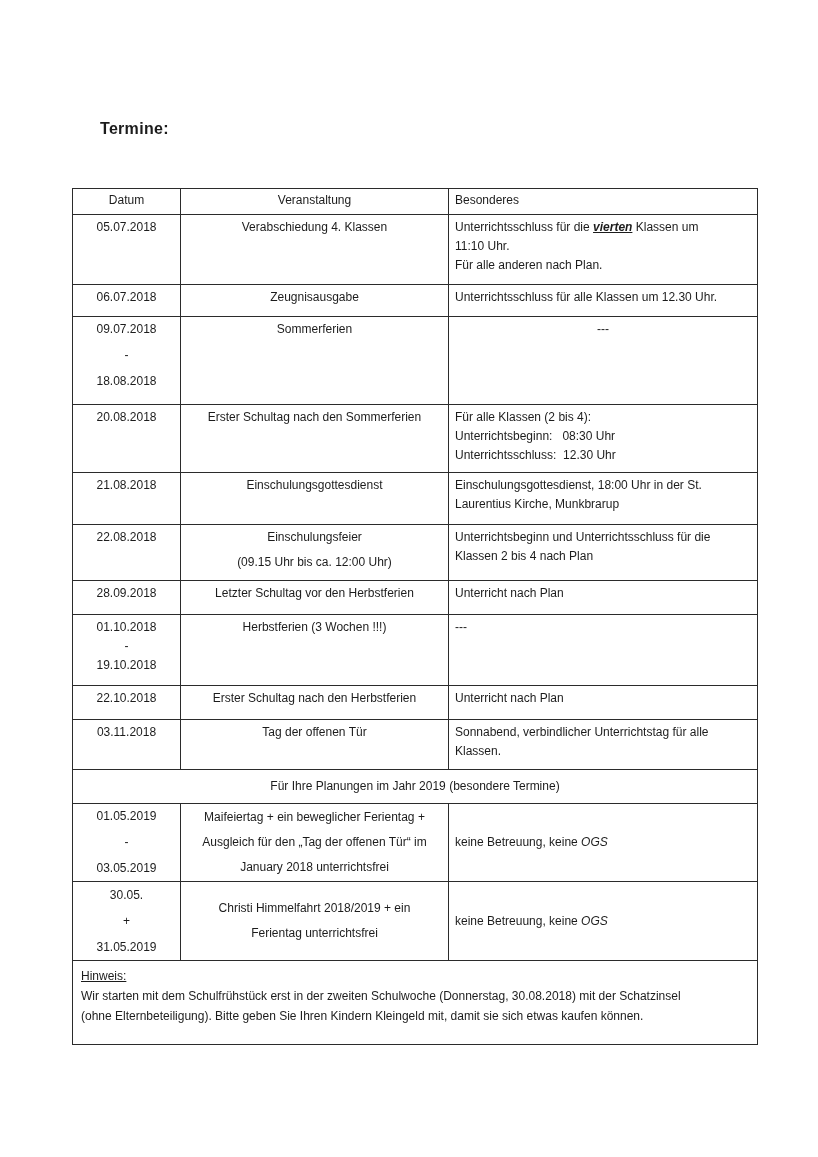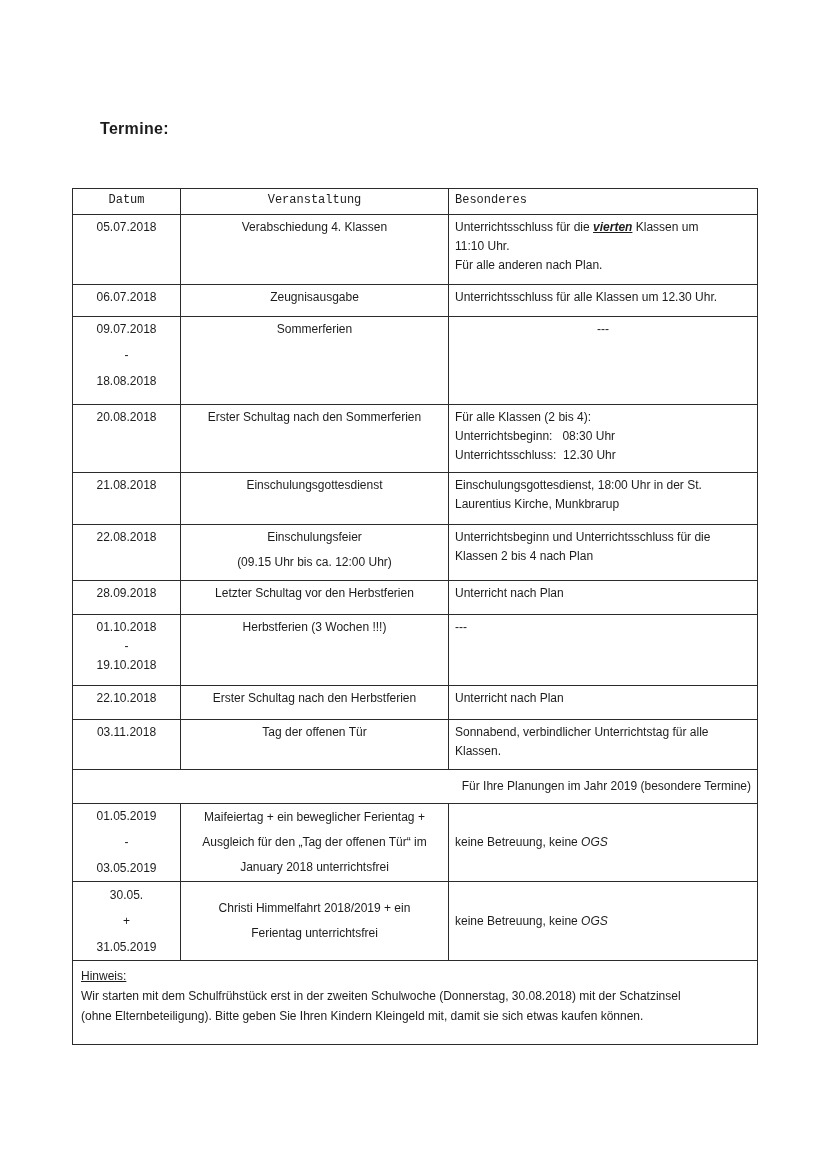--- a/index.html
+++ b/index.html
@@ -19,21 +19,21 @@
   table.termine {
     position:absolute; left:72px; top:188px;
     width:685px; border-collapse:collapse; table-layout:fixed;
   }
   th, td {
     border:1.6px solid #2b2b2b;
     padding:3px 6px;
     vertical-align:top;
     font-size:12px; font-weight:normal; line-height:19px;
   }
-  thead tr { height:26px;font-family:Liberation Mono, monospace; }
+  thead tr { height:26px; }
   thead th { padding:2px 6px; }
   th.h-datum, th.h-verans { text-align:center; }
   th.h-bes { text-align:left; }
 
   .line { white-space:pre; }
 
   td.datum { text-align:center; }
   td.datum.spread .line + .line { margin-top:7px; }
 
   td.verans { text-align:center; }
@@ -41,21 +41,21 @@
 
   td.bes { text-align:left; }
   td.bes.center { text-align:center; }
 
   tr.vmid td { vertical-align:middle; }
 
   .emph { font-weight:bold; font-style:italic; text-decoration:underline; }
   .it { font-style:italic; }
 
   td.section-cell {
-    text-align:right; vertical-align:middle; padding:4px 6px;
+    text-align:center; vertical-align:middle; padding:4px 6px;
   }
 
   tfoot tr { height:84px; }
   td.note-cell { padding:5px 8px; }
   .note-label { text-decoration:underline; line-height:20px; }
   .note-cell .line { line-height:20px; }
 
   
   tbody tr:nth-child(1)  { height:70px; }
   tbody tr:nth-child(2)  { height:32px; }

